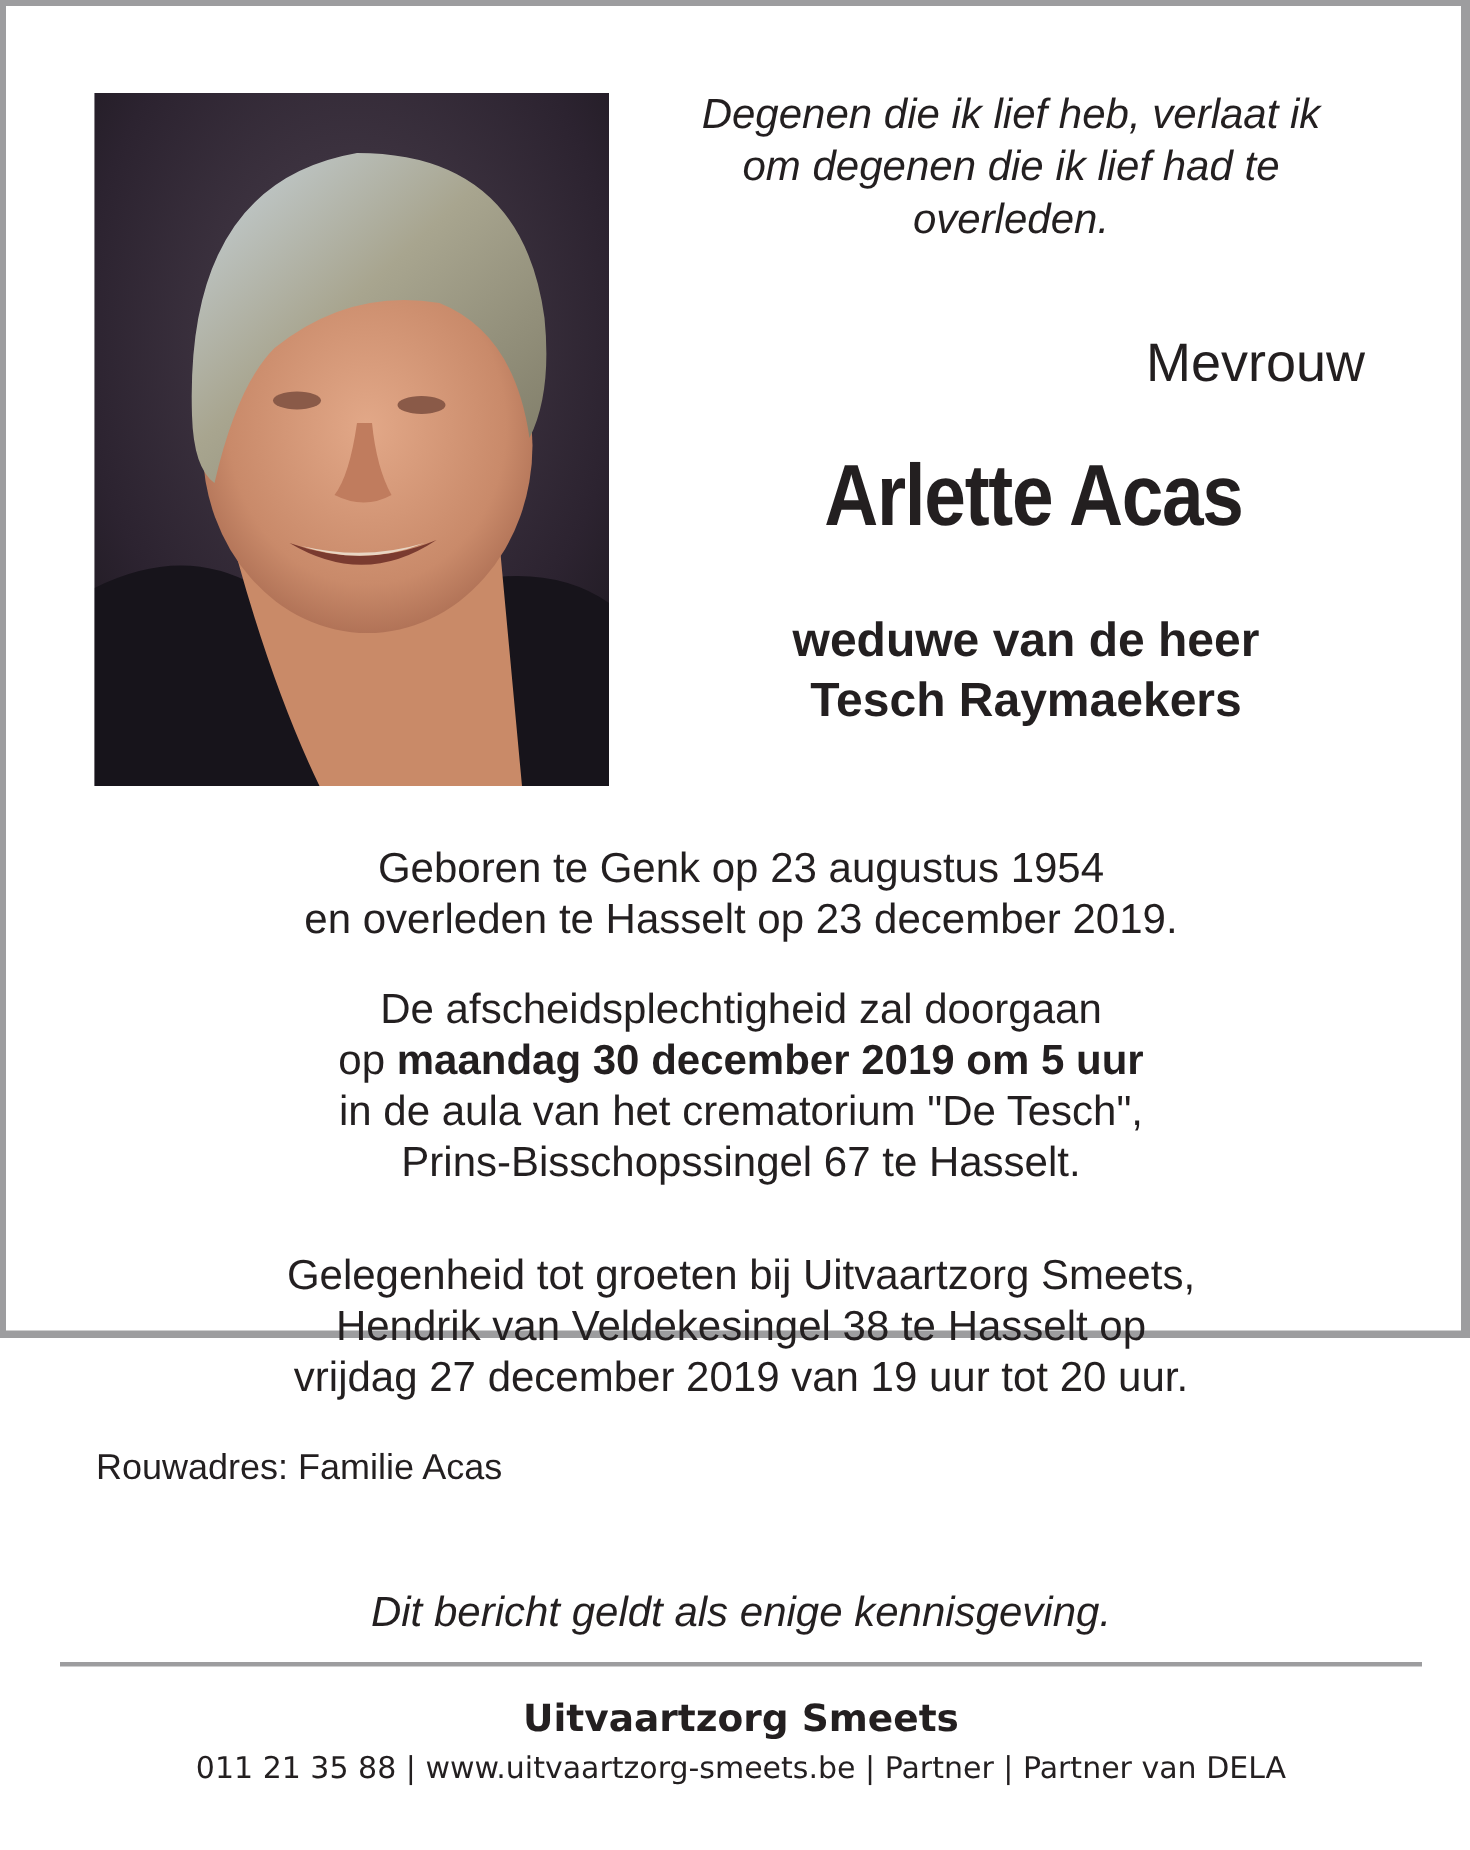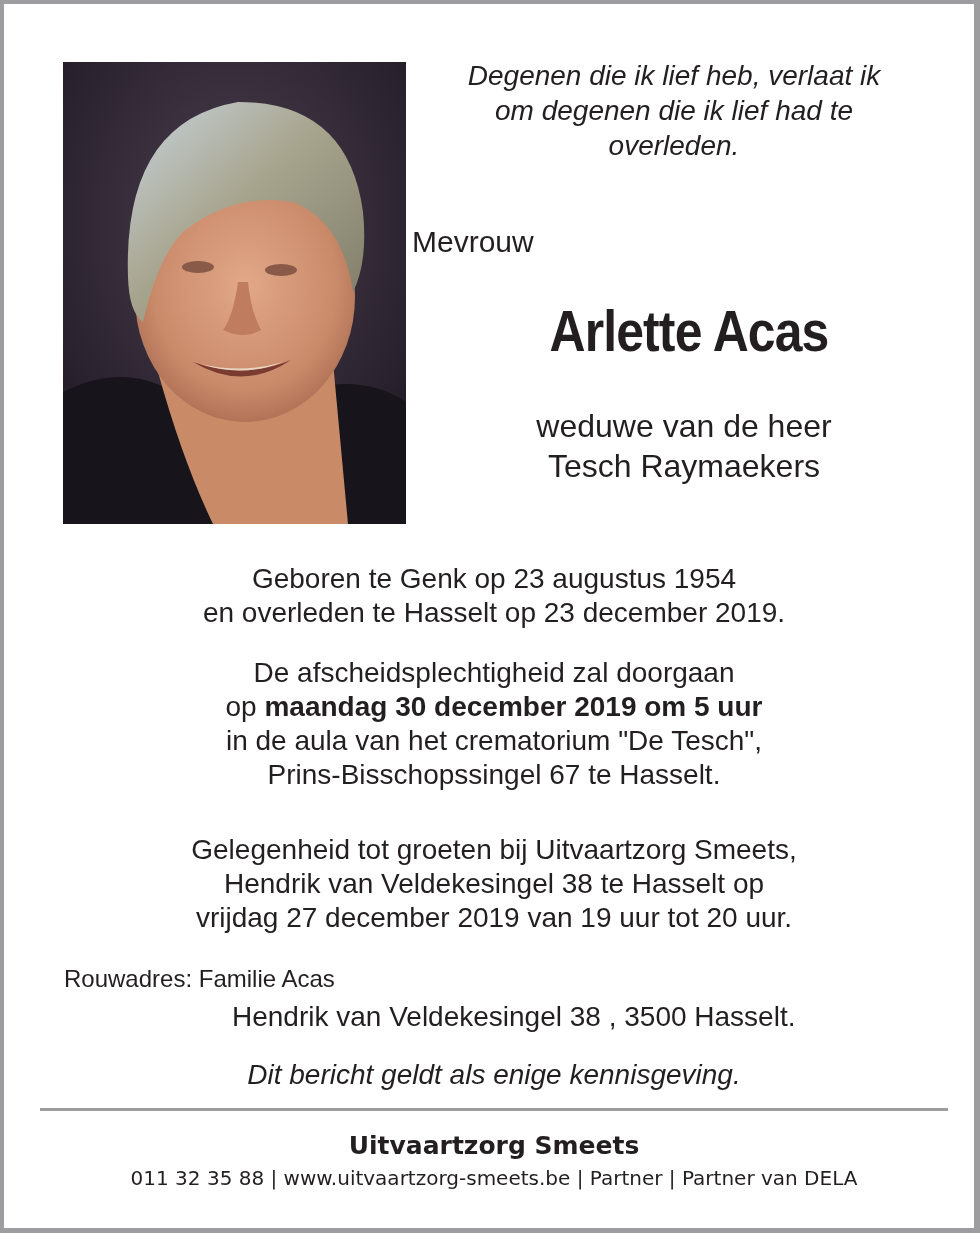--- a/index.html
+++ b/index.html
@@ -3,51 +3,51 @@
 <meta charset="utf-8">
 <style>
   html, body { margin: 0; padding: 0; }
   body {
     width: 980px; height: 1233px; position: relative; overflow: hidden;
     background: #ffffff;
     font-family: "Liberation Sans", sans-serif;
     color: #231f20;
   }
   .frame {
-    position: absolute; left: 0; top: 0; width: 980px; height: 1233px;
+    position: absolute; left: 0; top: 0; width: 980px; height: 892px;
     box-sizing: border-box;
     border-top: 4px solid #9d9d9f;
     border-left: 4px solid #9d9d9f;
     border-right: 6px solid #9d9d9f;
     border-bottom: 5px solid #9d9d9f;
     background: #ffffff;
   }
   .photo {
     position: absolute; left: 59px; top: 58px; width: 343px; height: 462px;
     overflow: hidden;
     background: radial-gradient(ellipse at 50% 30%, #4a3f4c 0%, #2d2430 60%, #1d1820 100%);
   }
   .photo svg { display: block; }
   .quote {
     position: absolute; left: 430px; top: 54px; width: 480px;
     text-align: center; font-style: italic; font-size: 28px; line-height: 35px;
     color: #231f20;
   }
   .title {
-    position: absolute; left: 408px; top: 220px; width: 480px;
-    text-align: left; font-size: 30px; line-height: 36px;
+    position: absolute; left: 426px; top: 220px; width: 480px;
+    text-align: right; font-size: 36px; line-height: 36px;
   }
   .name {
     position: absolute; left: 430px; top: 292px; width: 510px;
     text-align: center; font-weight: bold; font-size: 58px; line-height: 70px;
     letter-spacing: -1px; transform: scaleX(0.86); transform-origin: center;
   }
   .spouse {
     position: absolute; left: 430px; top: 402px; width: 500px;
-    text-align: center; font-weight: normal; font-size: 32px; line-height: 40px;
+    text-align: center; font-weight: bold; font-size: 32px; line-height: 40px;
   }
   .block {
     position: absolute; left: 0; width: 980px; text-align: center;
     font-size: 28px; line-height: 34px;
   }
   .born { top: 558px; }
   .ceremony { top: 652px; }
   .visit { top: 829px; }
   .mourning-label {
     position: absolute; left: 60px; top: 958px; font-size: 24px; line-height: 34px;
@@ -147,23 +147,22 @@
     <span class="line">Prins-Bisschopssingel 67 te Hasselt.</span>
   </div>
 
   <div class="block visit">
     <span class="line">Gelegenheid tot groeten bij Uitvaartzorg Smeets,</span>
     <span class="line">Hendrik van Veldekesingel 38 te Hasselt op</span>
     <span class="line">vrijdag 27 december 2019 van 19 uur tot 20 uur.</span>
   </div>
 
   <div class="mourning-label">Rouwadres: Familie Acas</div>
-  <div class="mourning-addr">Hendrik van Veldekesingel 38 , 3500 Hasselt.</div>
 
   <div class="notice">Dit bericht geldt als enige kennisgeving.</div>
 
   <div class="divider"></div>
 
   <div class="footer-name">Uitvaartzorg Smeets</div>
 
-  <div class="footer-info"><span>011 32 35 88</span><span> | </span><span>www.uitvaartzorg-smeets.be</span><span> | </span><span>Partner</span><span> | </span><span>Partner van DELA</span></div>
+  <div class="footer-info"><span>011 21 35 88</span><span> | </span><span>www.uitvaartzorg-smeets.be</span><span> | </span><span>Partner</span><span> | </span><span>Partner van DELA</span></div>
 
 </div>
 
 </body></html>

